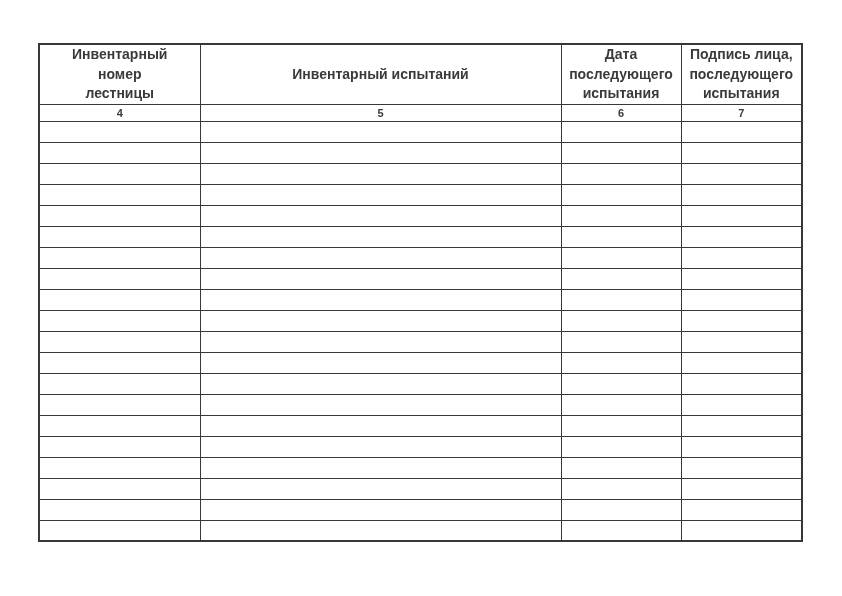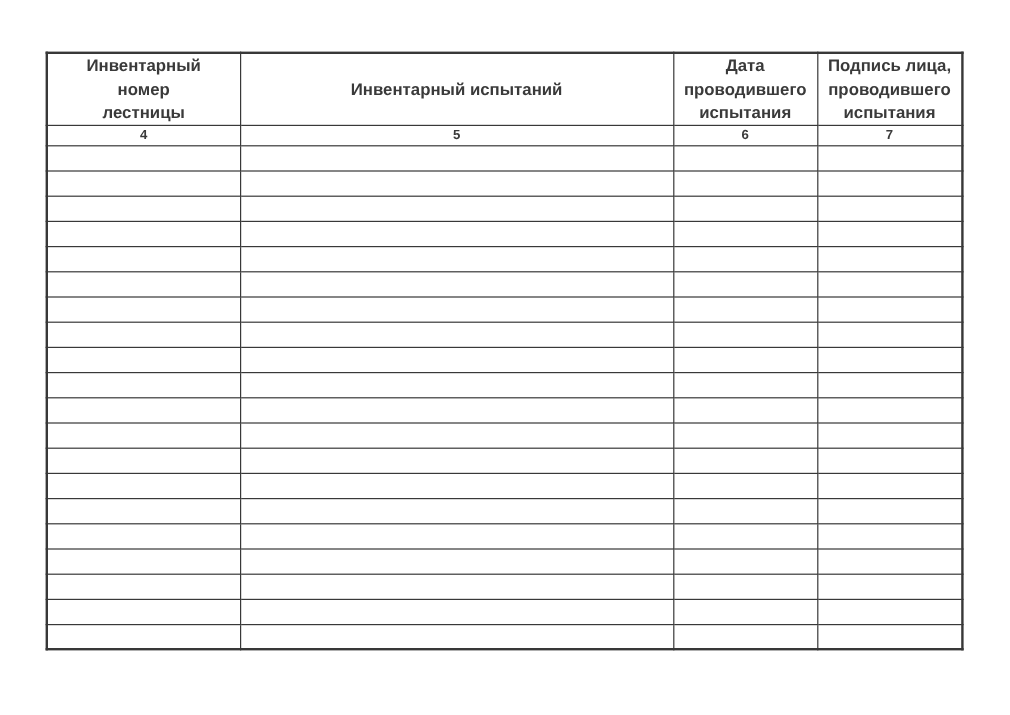--- a/index.html
+++ b/index.html
@@ -64,24 +64,24 @@
       <col style="width:120px">
       <col style="width:121px">
     </colgroup>
     <thead>
       <tr class="header-row">
         <th>Инвентарный
 номер
 лестницы</th>
         <th>Инвентарный испытаний</th>
         <th>Дата
-проводившего
+последующего
 испытания</th>
         <th>Подпись лица,
-проводившего
+последующего
 испытания</th>
       </tr>
       <tr class="number-row">
         <td>4</td>
         <td>5</td>
         <td>6</td>
         <td>7</td>
       </tr>
     </thead>
     <tbody>

